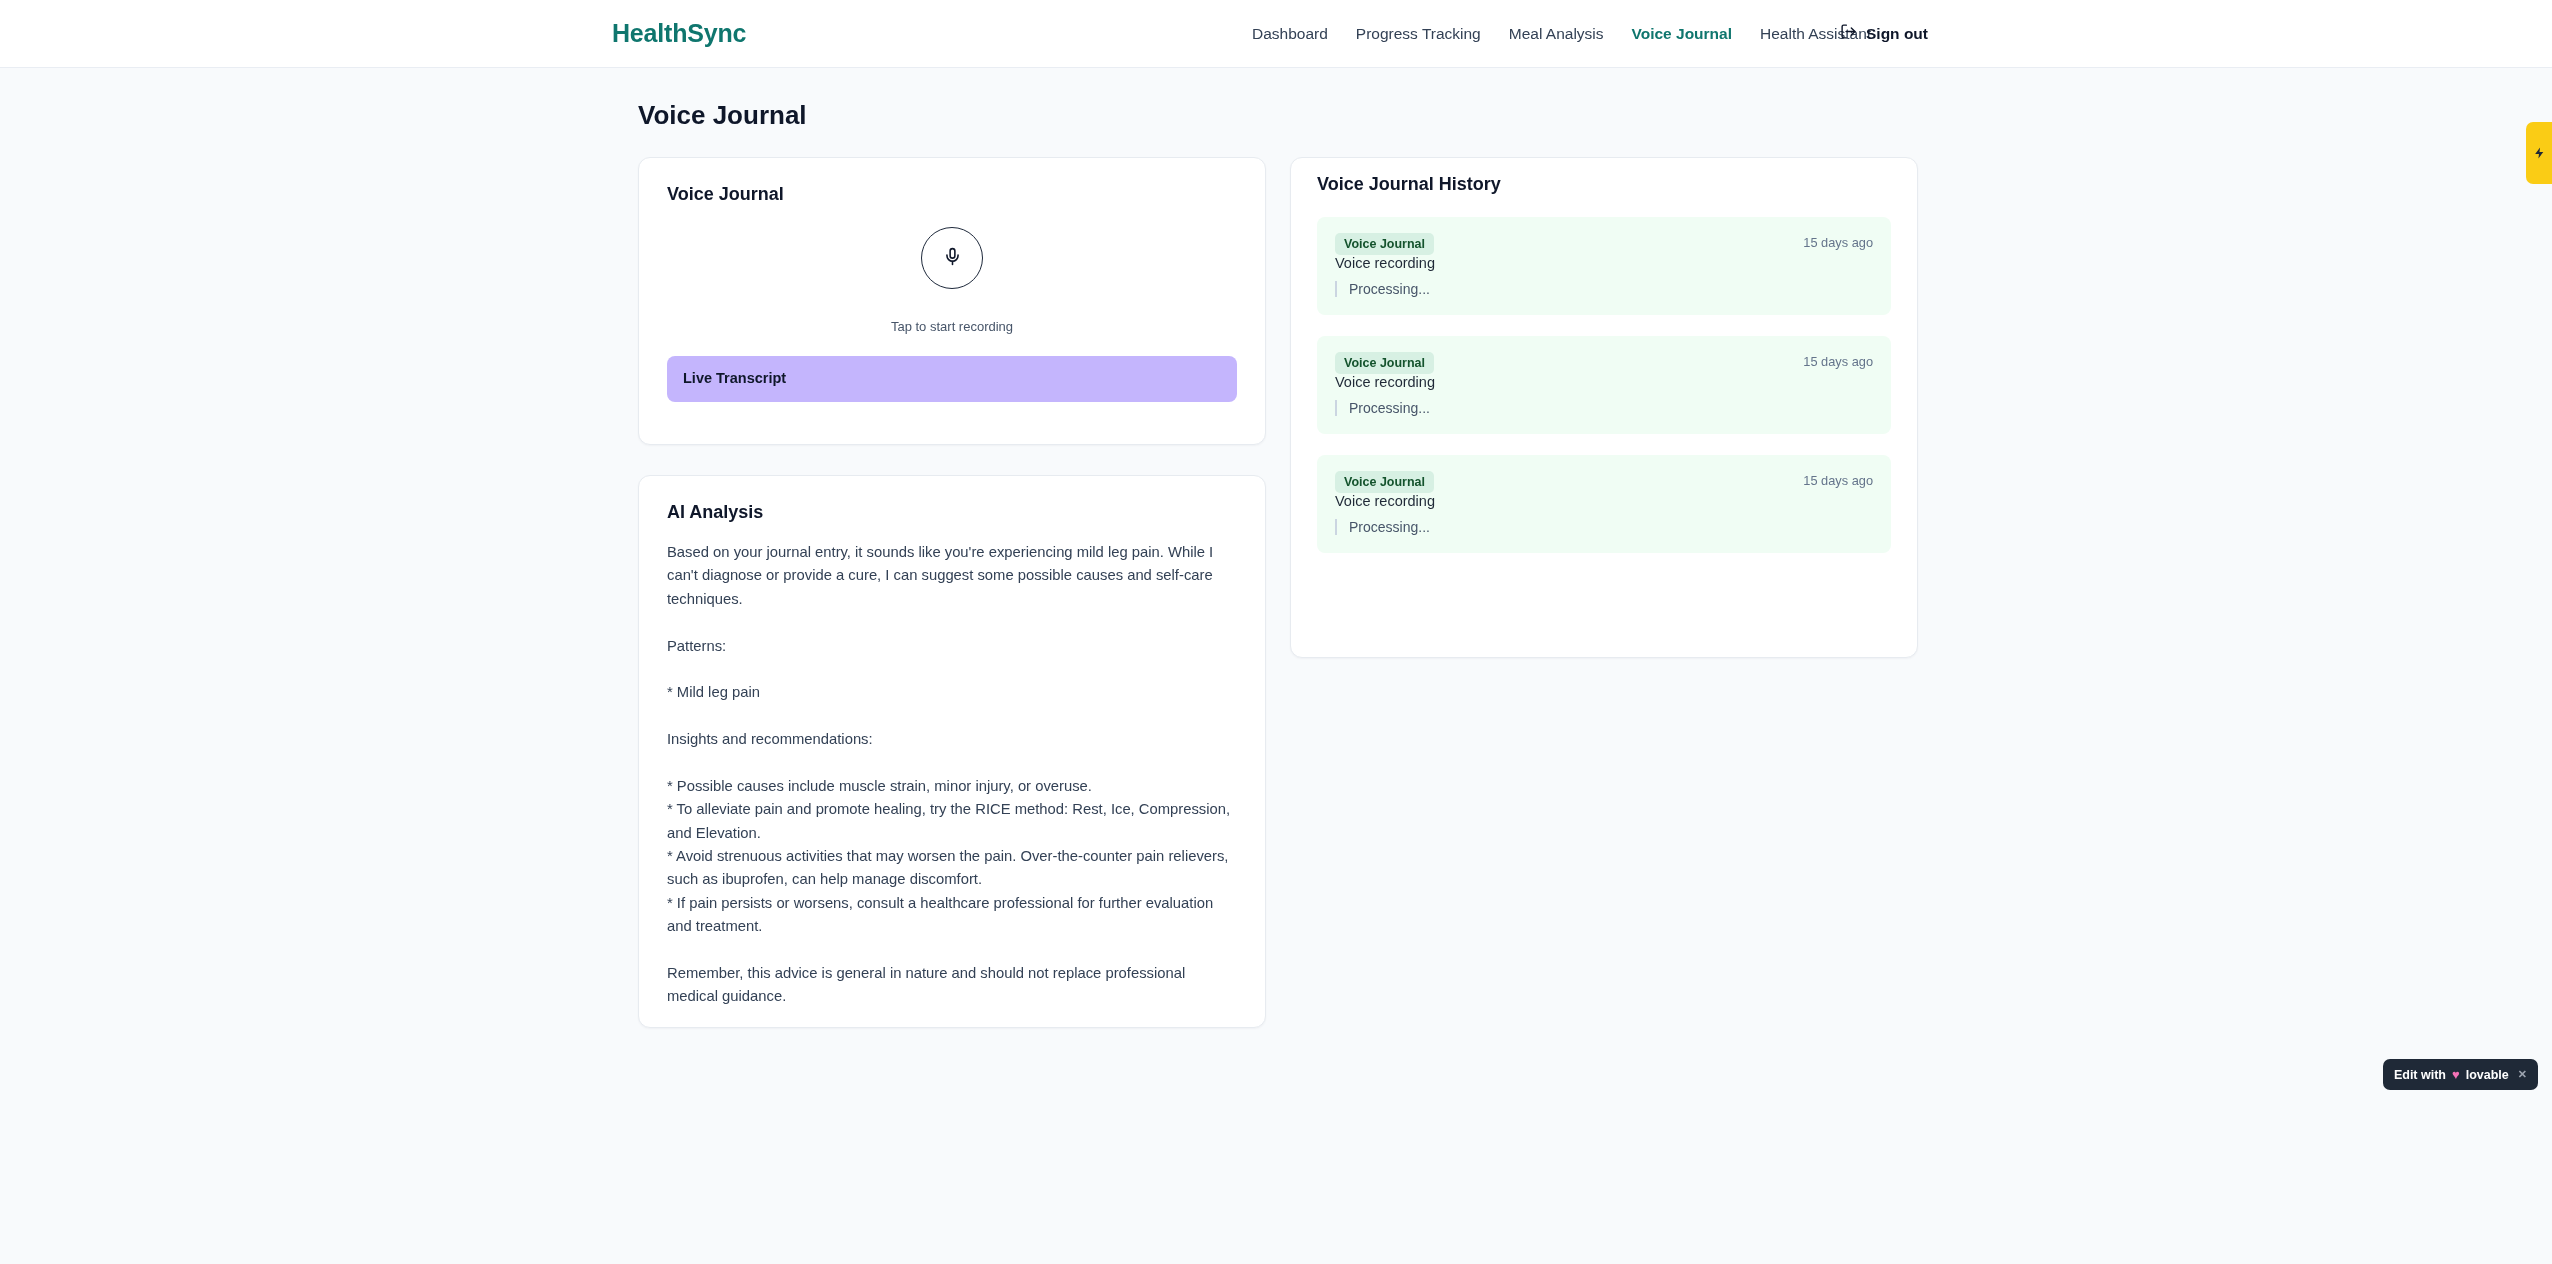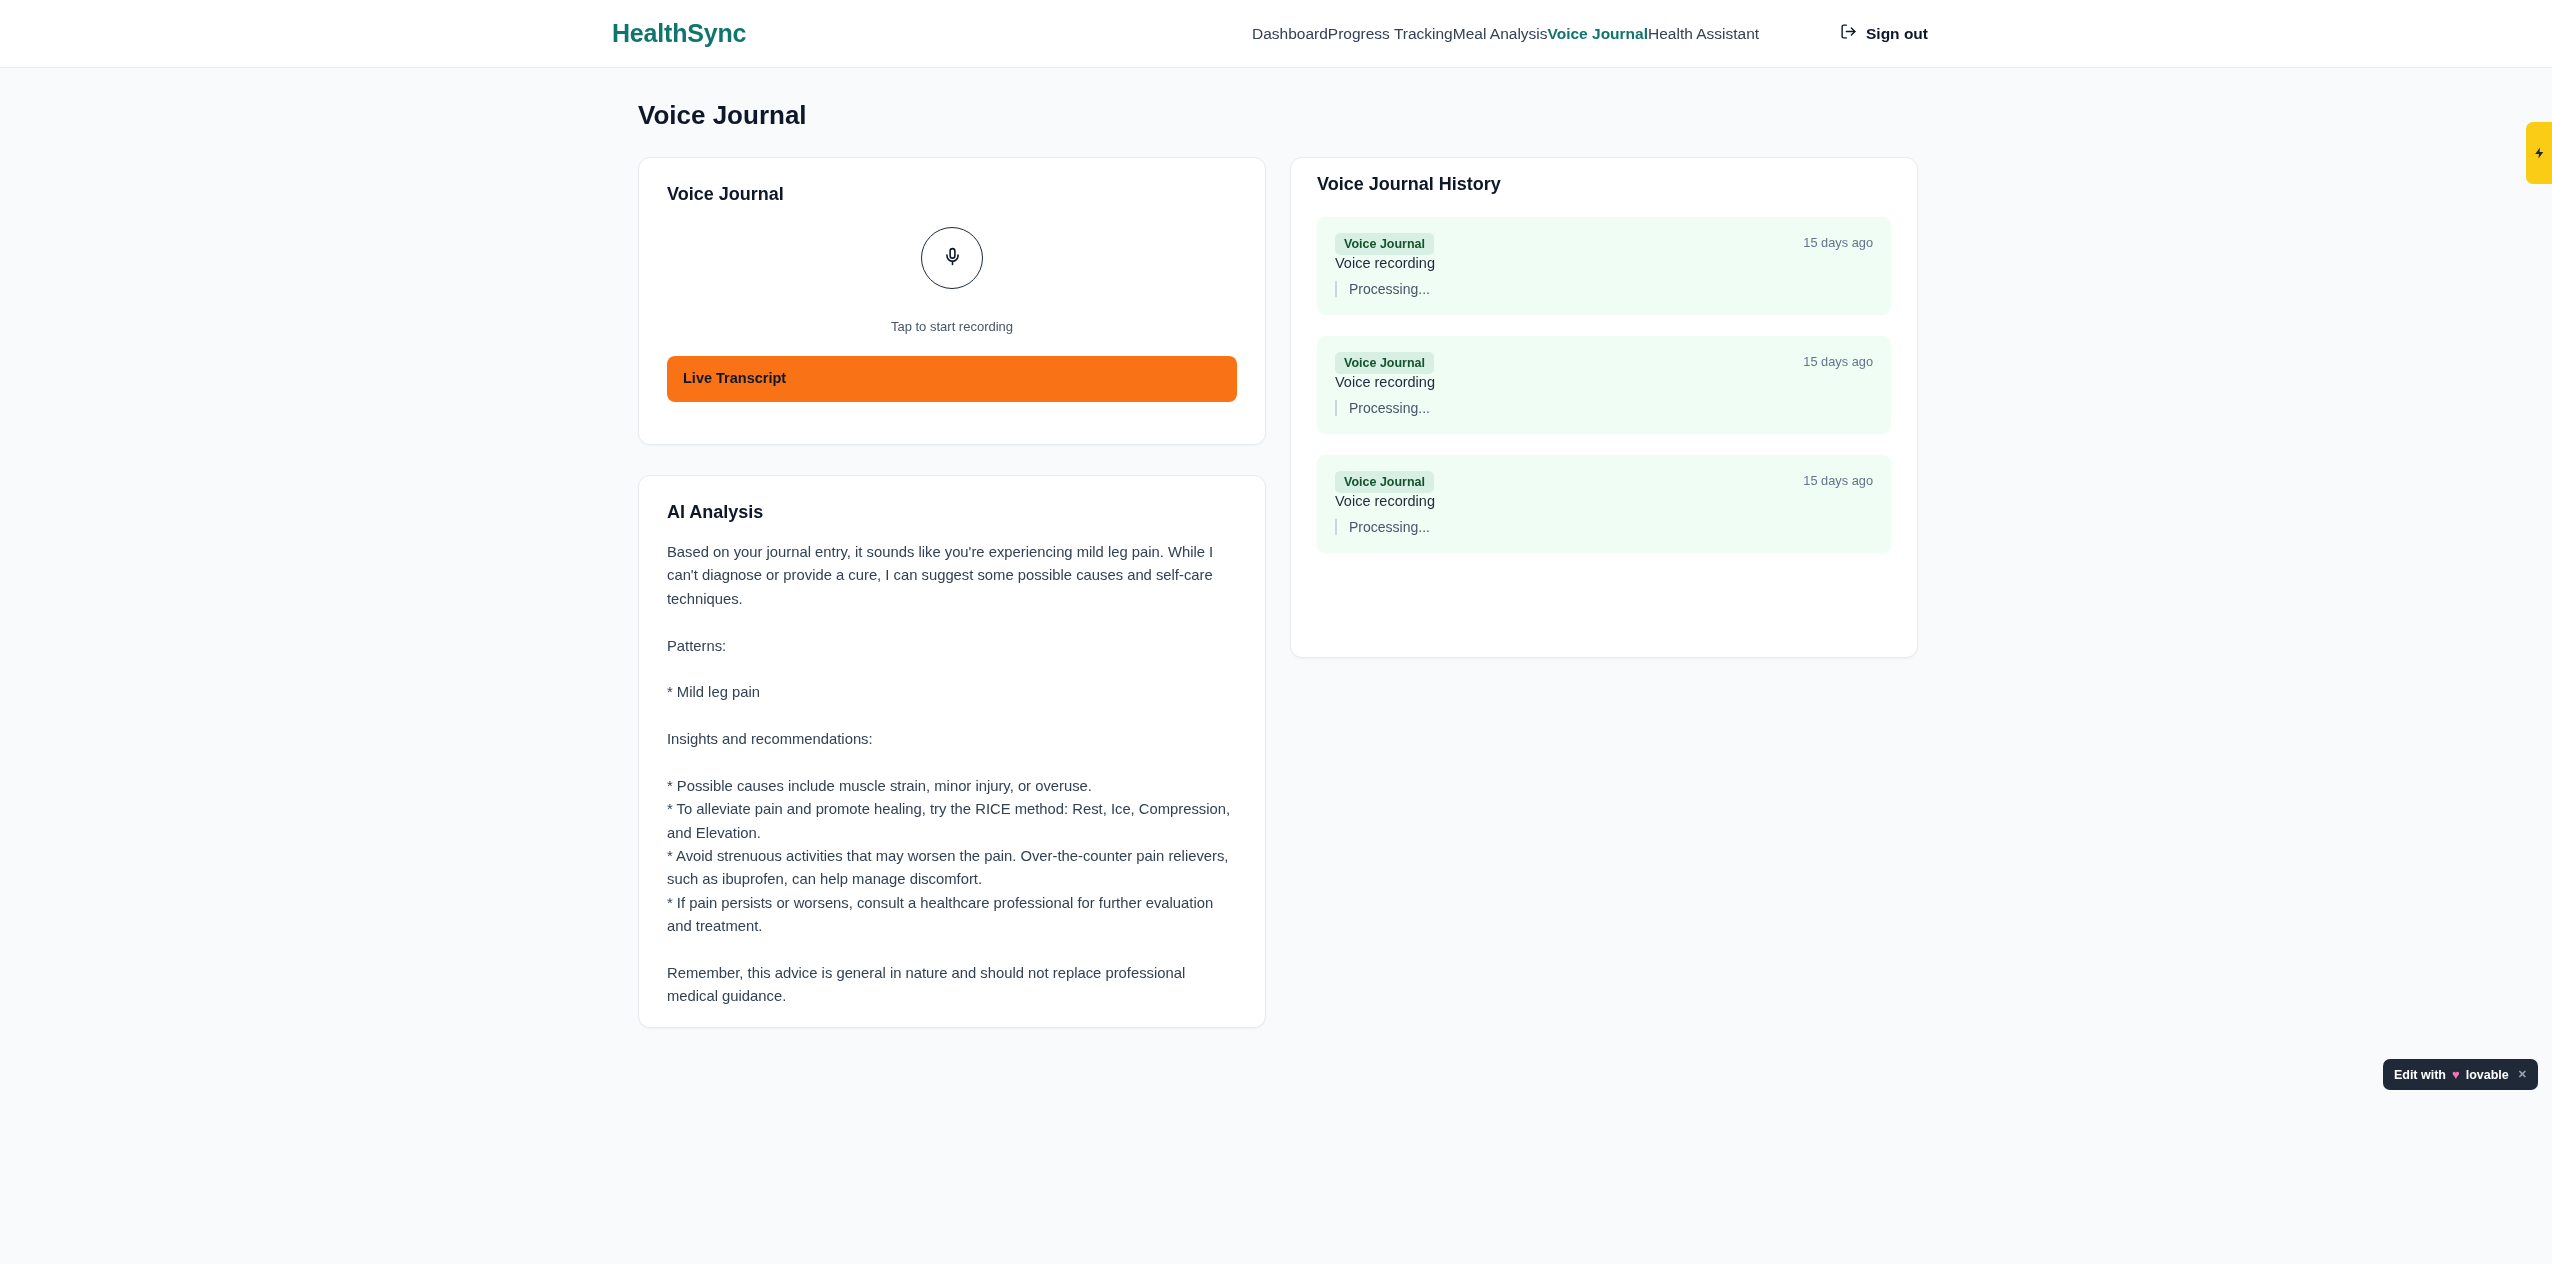--- a/index.html
+++ b/index.html
@@ -28,20 +28,21 @@
     font-size: 25px;
     font-weight: bold;
     color: #0f766e;
     letter-spacing: -0.2px;
   }
   .nav-links {
     position: absolute;
     left: 1252px;
     display: flex;
     align-items: center;
+    gap: 28px;
   }
   .nav-link {
     font-size: 15.5px;
     color: #334155;
     white-space: nowrap;
     cursor: pointer;
   }
   .nav-link.active { color: #0f766e; font-weight: bold; }
   .signout {
     position: absolute;
@@ -92,21 +93,21 @@
     display: flex; align-items: center; justify-content: center;
     cursor: pointer;
   }
   .tap-label {
     margin-top: 30px;
     font-size: 13px;
     color: #475569;
   }
   .transcript-box {
     margin-top: 22px;
-    background: #f97316;
+    background: #c4b5fd;
     border-radius: 8px;
     padding: 14px 16px 16px 16px;
   }
   .transcript-title { font-size: 14.5px; font-weight: bold; color: #0f172a; }
   .transcript-text {
     margin-top: 9px;
     font-size: 14.5px;
     line-height: 1.5;
     color: #334155;
   }

